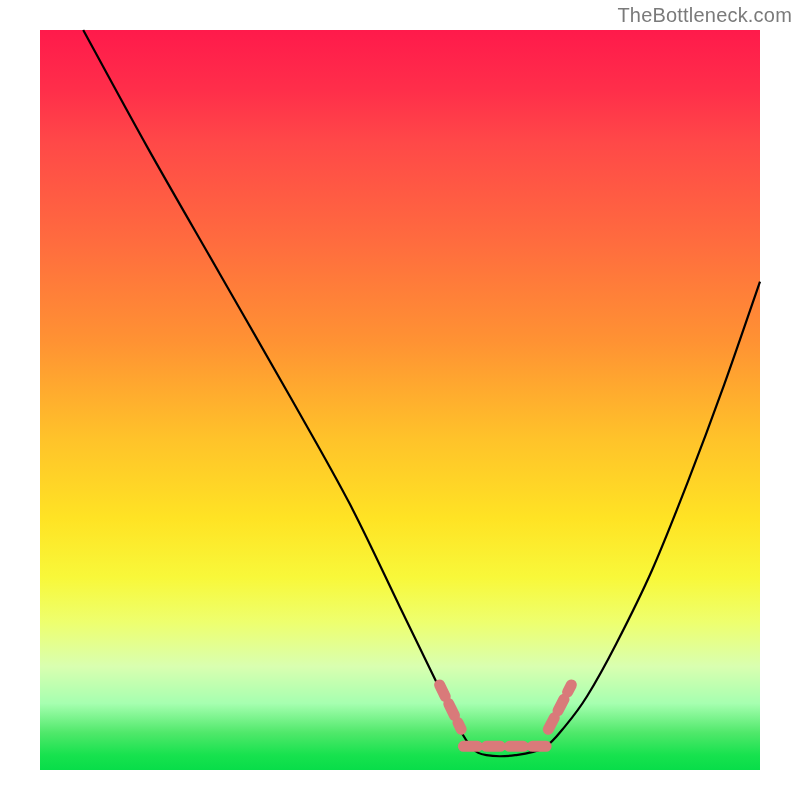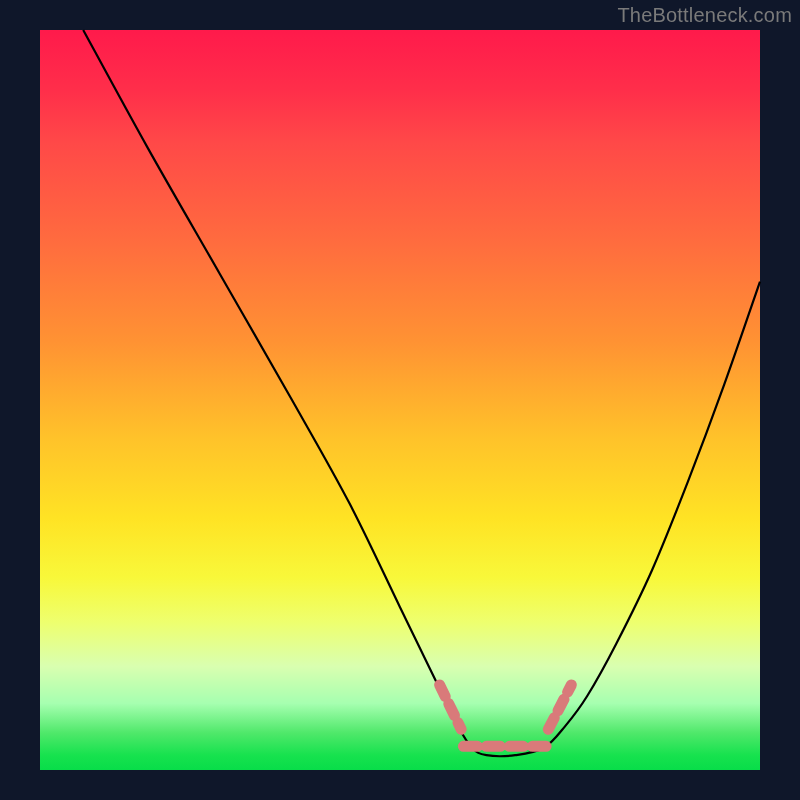--- a/index.html
+++ b/index.html
@@ -10,21 +10,21 @@
     background: #000;
     overflow: hidden;
     font-family: Arial, Helvetica, sans-serif;
   }
   .frame {
     position: absolute;
     left: 0;
     top: 0;
     width: 800px;
     height: 800px;
-    background: #0f172a;
+    background: #ffffff;
   }
   .plot {
     position: absolute;
     left: 40px;
     top: 30px;
     width: 720px;
     height: 740px;
     
     background: linear-gradient(to bottom,
       #ff1a4b 0%,

